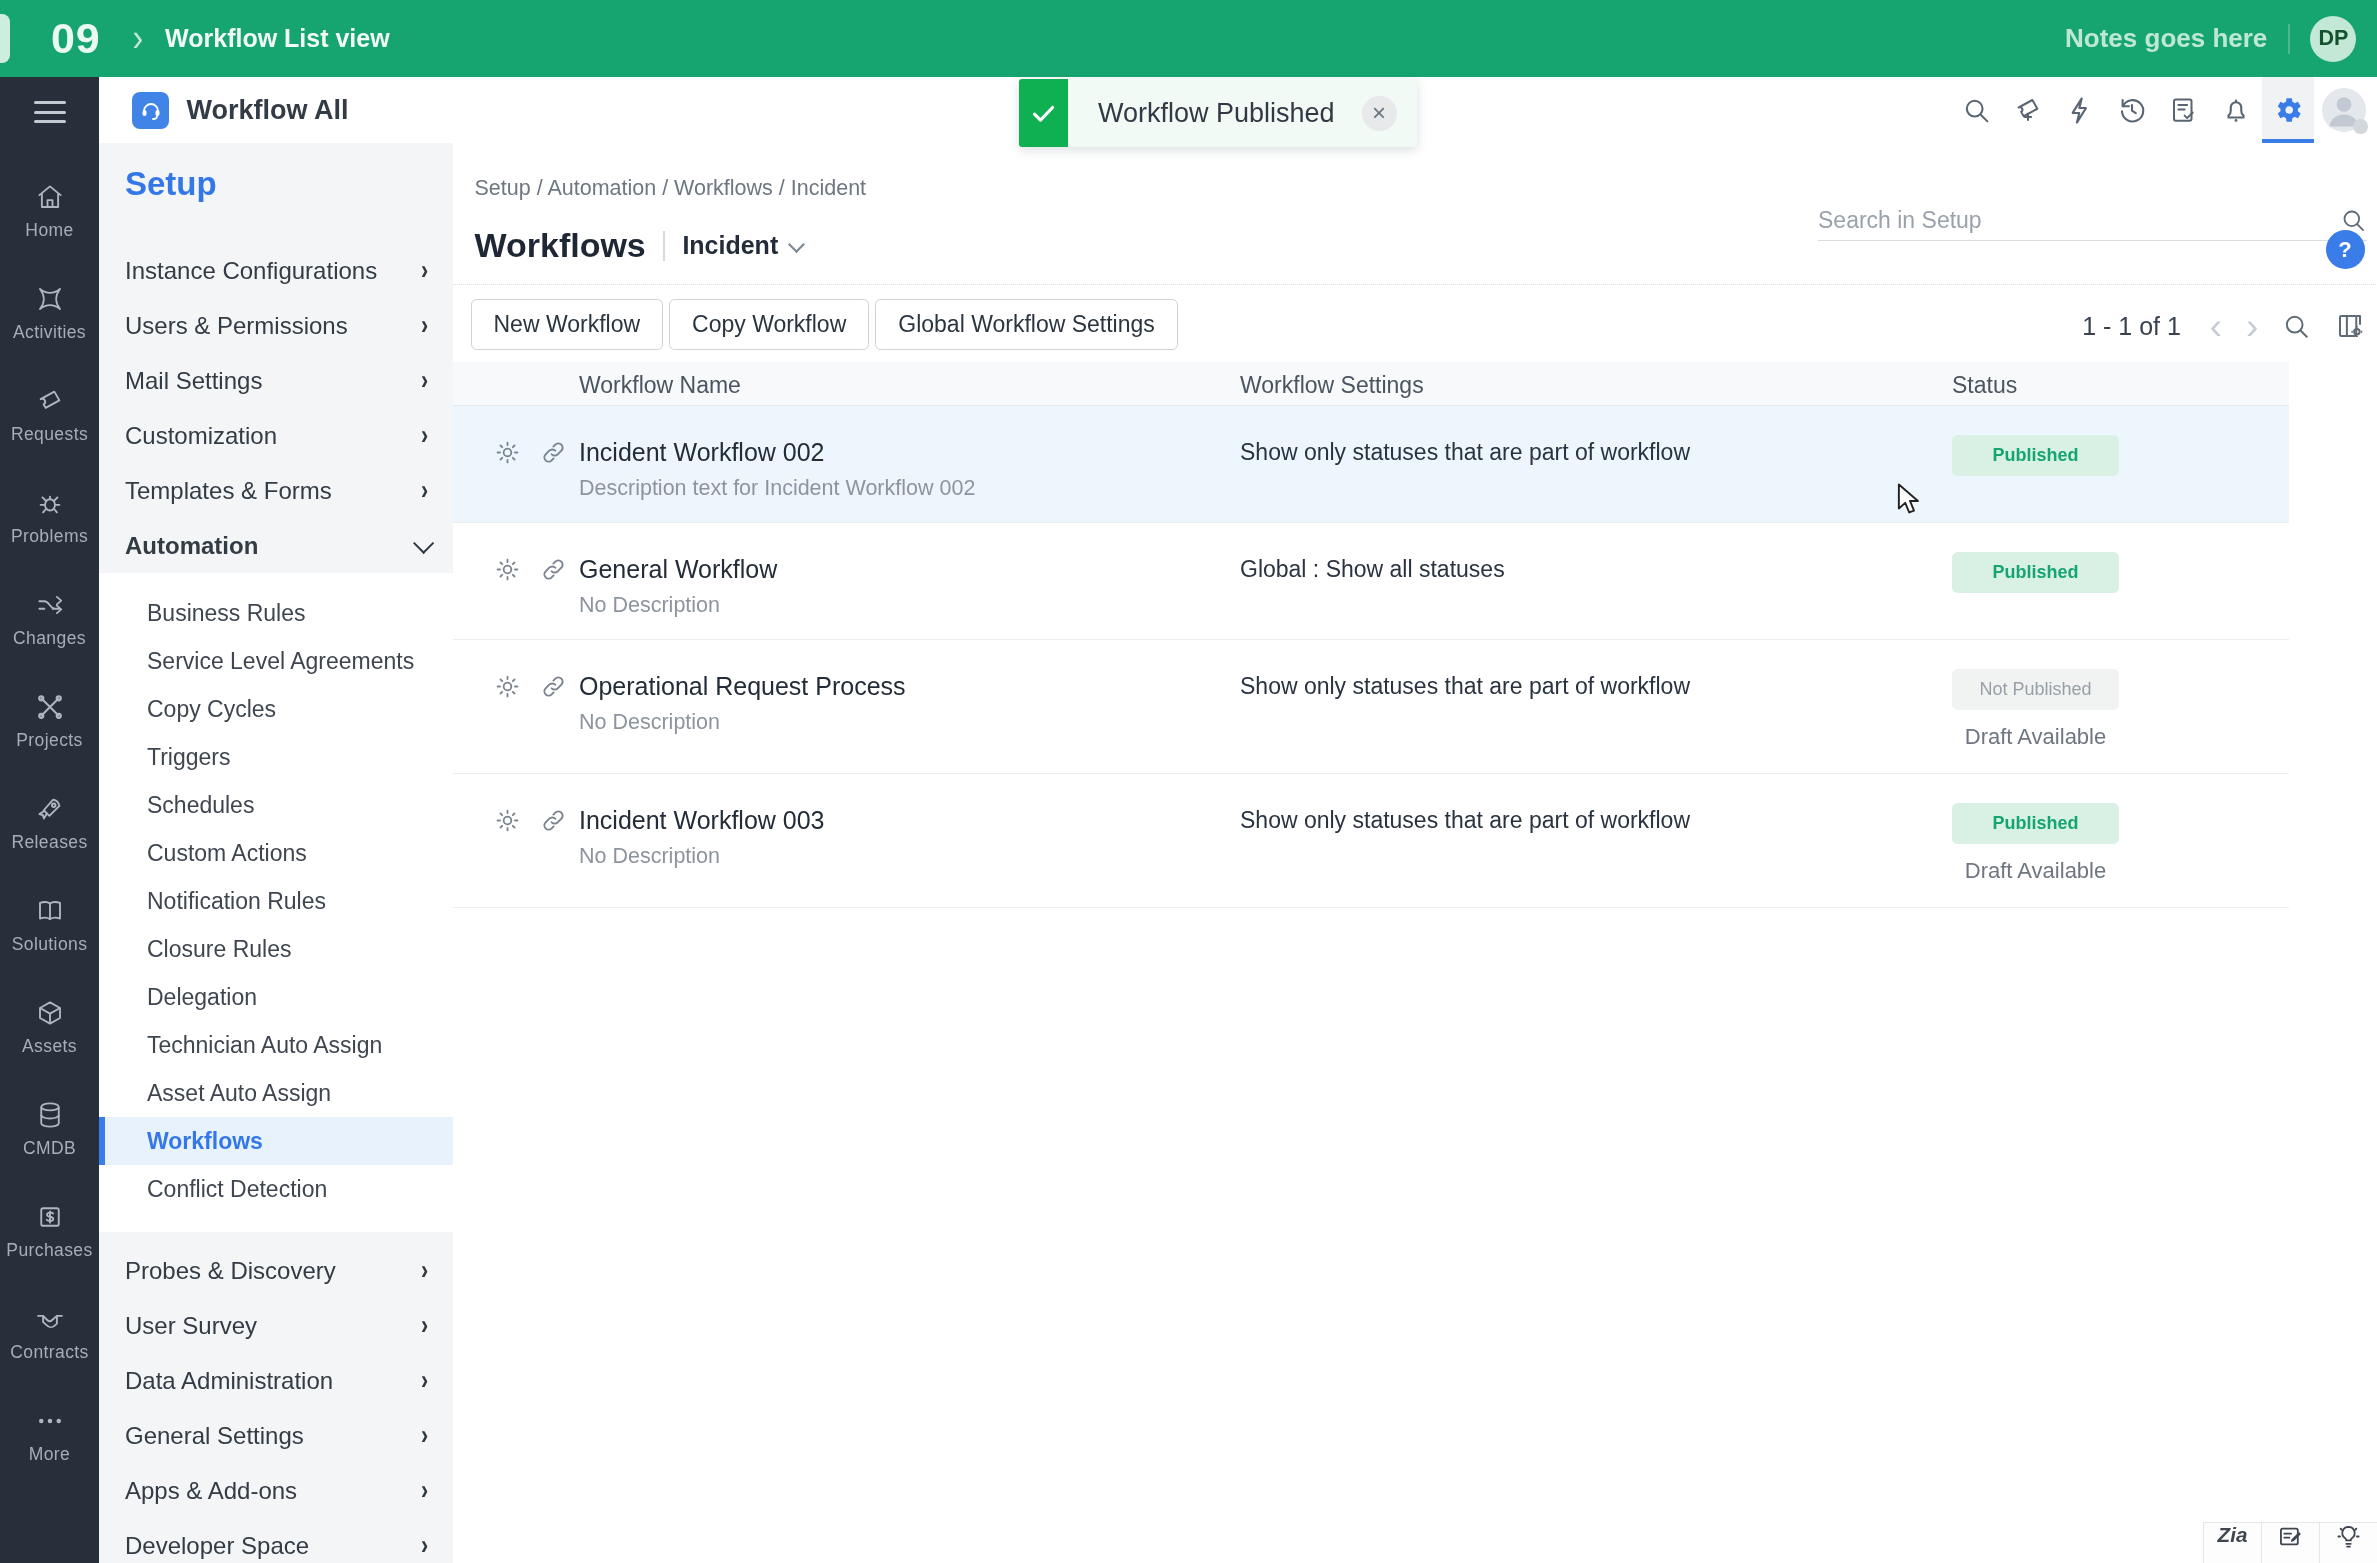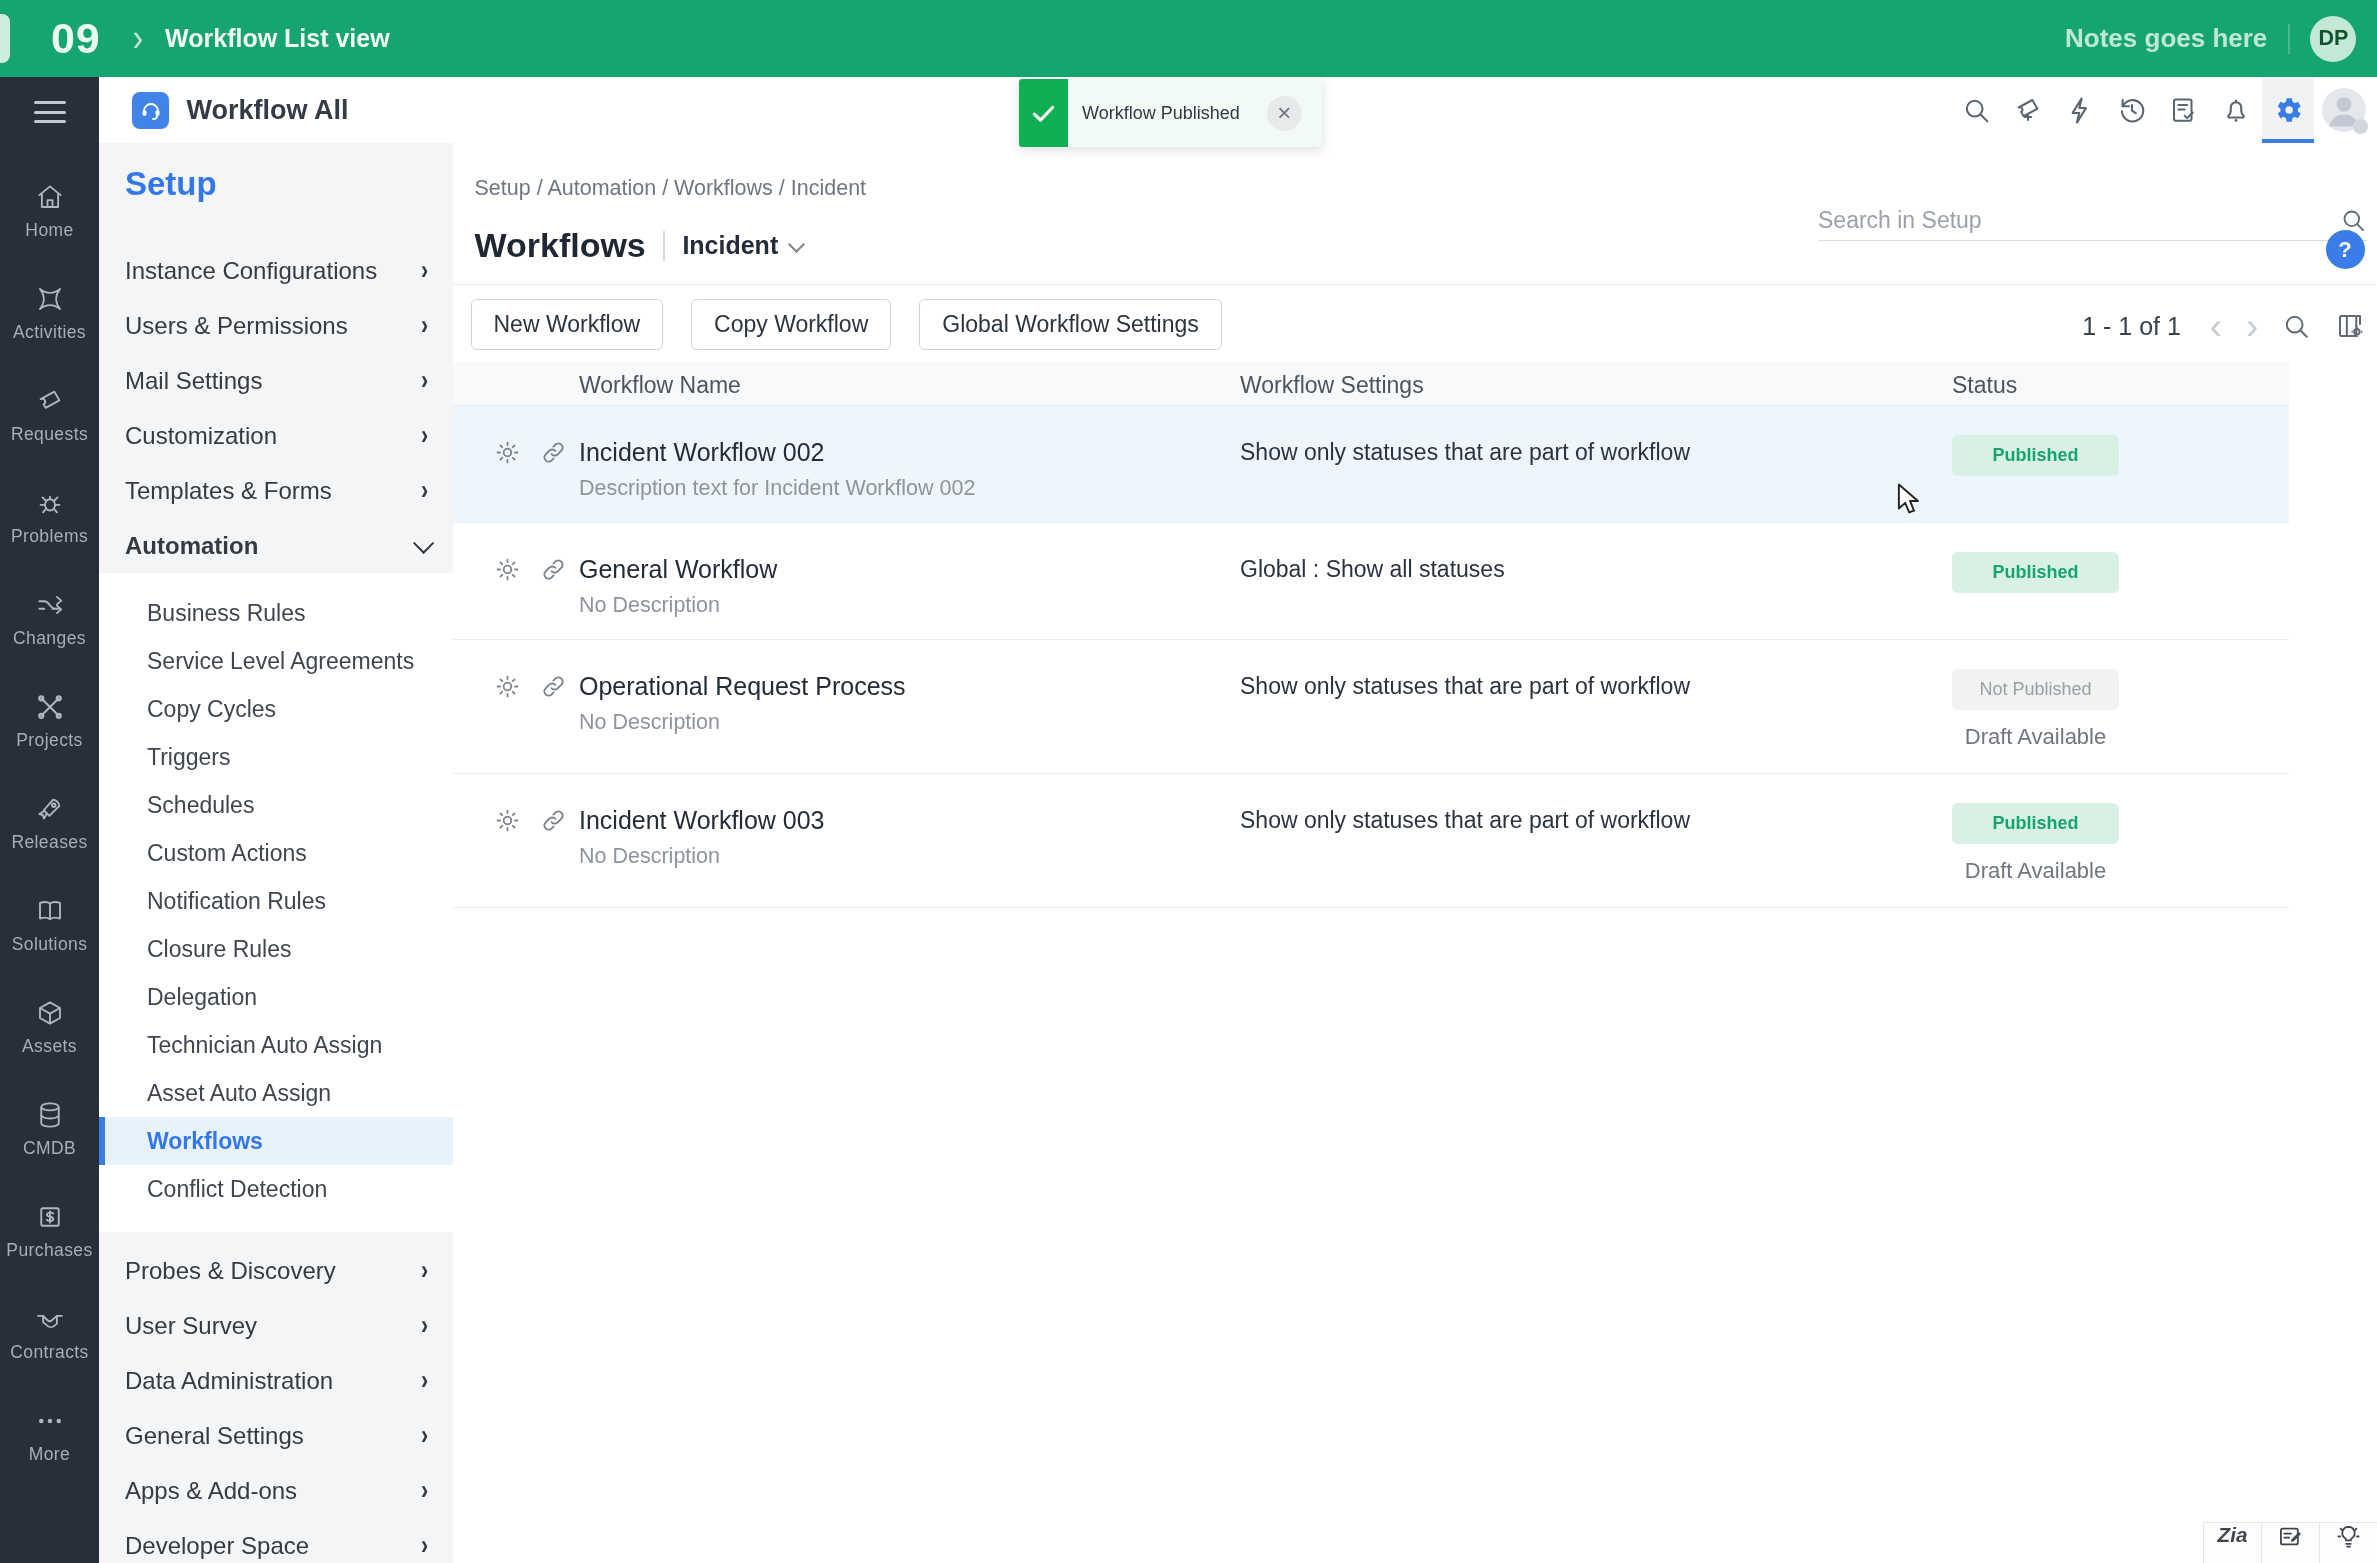--- a/index.html
+++ b/index.html
@@ -22,21 +22,21 @@
   #hicons{margin-left:auto;display:flex;align-items:center;height:66px;margin-right:11px;}
   .hicon{width:52px;height:66px;display:flex;align-items:center;justify-content:center;color:#5a6573;}
   .hicon.active{background:#f1f2f3;position:relative;color:#3b7de8;}
   .hicon.active::after{content:"";position:absolute;left:0;right:0;bottom:0;height:4px;background:#3b7de8;}
   .havatar{width:44px;height:44px;border-radius:50%;background:#e4e8ed;margin-left:8px;position:relative;overflow:visible;}
   .havatar .dot{position:absolute;right:-1.6px;bottom:-1.6px;width:14.3px;height:14.3px;border-radius:50%;background:#d2d7dc;}
   
   #toast{position:absolute;left:1019px;top:79px;height:68px;display:flex;align-items:stretch;border-radius:3.2px;
     box-shadow:0 2.4px 11px rgba(40,60,70,.16);background:#f2faf5;z-index:30;}
   #toast .tick{width:49px;background:#0fb052;display:flex;align-items:center;justify-content:center;border-radius:3.2px 0 0 3.2px;}
-  #toast .msg{display:flex;align-items:center;padding:0 27px 0 14px;font-size:18px;color:#2f3a45;}
+  #toast .msg{display:flex;align-items:center;padding:0 27px 0 30px;font-size:27px;color:#2f3a45;}
   #toast .close{align-self:center;width:35px;height:35px;border-radius:50%;background:#e7e9ea;color:#6c7680;font-size:24px;
     display:flex;align-items:center;justify-content:center;margin-right:20.7px;}
   
   #rail{position:absolute;left:0;top:77px;width:99px;height:1487px;background:#272f3a;}
   #rail .burger{margin:24px auto 0;width:32px;}
   #rail .burger div{height:3.2px;background:#c3c9d1;border-radius:1.6px;margin:6.4px 0;}
   #rail .items{margin-top:37px;display:flex;flex-direction:column;}
   .ritem{height:102px;display:flex;flex-direction:column;align-items:center;justify-content:center;color:#aeb6c0;}
   .ritem .lbl{margin-top:8px;font-size:17.5px;color:#a6aeb8;letter-spacing:0.4px;}
   
@@ -57,21 +57,21 @@
   #searchsetup .ph{font-size:23px;color:#99a1aa;}
   #searchsetup svg{margin-left:auto;}
   #titlerow{position:absolute;left:21.5px;top:83px;display:flex;align-items:center;}
   #titlerow .pt{font-size:34px;font-weight:600;color:#1e2733;}
   #titlerow .tdiv{width:1.6px;height:30px;background:#d4d9dd;margin:0 17.5px;}
   #titlerow .mod{font-size:25px;font-weight:600;color:#232c38;}
   #titlerow .caret{width:9.5px;height:9.5px;border-right:2.4px solid #7c858f;border-bottom:2.4px solid #7c858f;transform:rotate(45deg) translateY(-2.4px);margin-left:11px;}
   #helpbtn{position:absolute;right:13.5px;top:87px;width:39px;height:39px;border-radius:50%;background:#3b7de8;color:#fff;
     font-size:22px;font-weight:700;display:flex;align-items:center;justify-content:center;}
   #dotline{position:absolute;left:0;right:0;top:141px;border-top:1.6px dotted #dadde0;}
-  #btnrow{position:absolute;left:17.5px;top:156px;display:flex;gap:28px;}
+  #btnrow{position:absolute;left:17.5px;top:156px;display:flex;gap:6px;}
   .btn{height:49px;padding:0 22px;border:1.6px solid #ced3d8;border-radius:5.6px;background:#fff;font-size:23px;color:#2b3540;
     display:flex;align-items:center;}
   #pager{position:absolute;right:12.7px;top:159px;display:flex;align-items:center;gap:24px;height:48px;}
   #pager .range{font-size:25px;color:#39424e;margin-right:4.8px;}
   #pager .nav{font-size:37px;color:#c6ccd2;font-weight:400;line-height:1;}
   
   #tbl{position:absolute;left:0;top:219px;right:89px;}
   #thead{height:43px;background:#f8f9fa;border-bottom:0.8px solid #e7e9eb;position:relative;}
   #thead span{position:absolute;top:9.5px;font-size:23px;color:#4b5561;}
   .trow{position:relative;border-bottom:0.8px solid #ebedef;}

